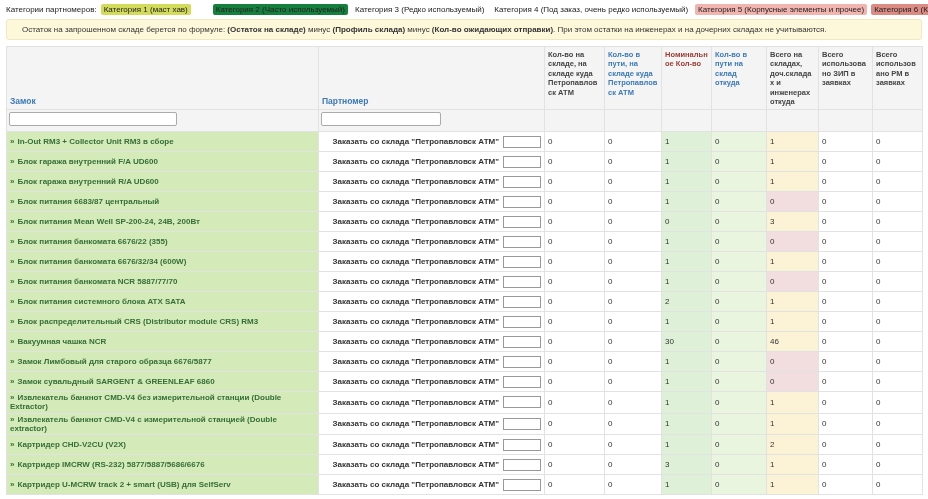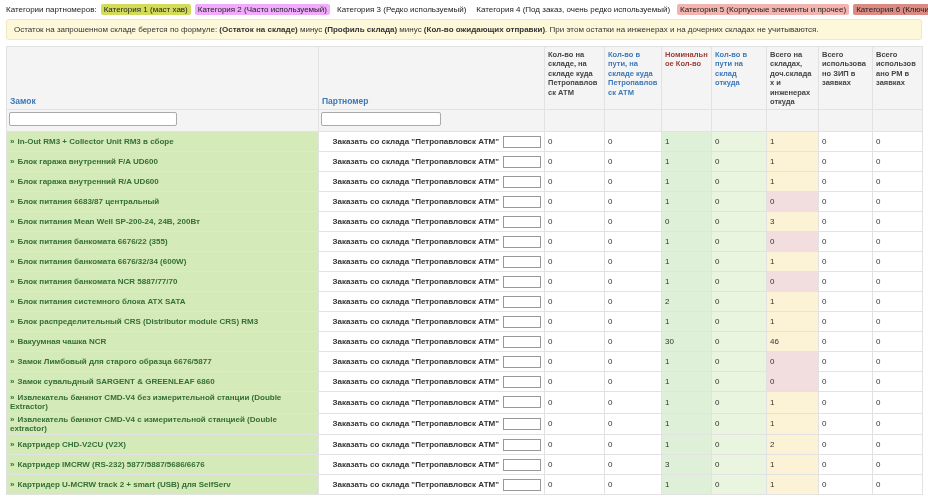--- a/index.html
+++ b/index.html
@@ -9,21 +9,21 @@
     font-family: "Liberation Sans", sans-serif;
     color: #333;
   }
   .topbar {
     display: flex; align-items: center; gap: 4px;
     padding: 4px 6px 3px; font-size: 8px; color: #222; white-space: nowrap; border-radius: 8px;
   }
   .chips { display: inline-flex; gap: 4px; align-items: center; }
   .chip { padding: 1px 3px; border-radius: 2px; color: #222; }
   .alert {
-    margin: 1px 6px 6px; padding: 5px 7px;
+    margin: 1px 6px 6px; padding: 5px 15px;
     background: var(--alert-bg, #fdf8da);
     border: 1px solid var(--alert-border, #f2e8c0);
     border-radius: 3px; font-size: 8px; color: #333;
   }
   .alert b { font-weight: bold; }
   .table-wrap { margin: 0 6px; }
   table { border-collapse: collapse; table-layout: fixed; width: 916px; font-size: 8px; }
   th, td { border: 1px solid #e2e2e2; }
   thead th {
     background: var(--header-bg, #f4f4f4);
@@ -61,21 +61,21 @@
   .total-pos { background: var(--total-pos-bg, #fcf3d7); }
   .total-zero { background: var(--total-zero-bg, #f2dede); }
 </style>
 </head>
 <body>
 
 <div class="topbar">
   <span>Категории партномеров:</span>
   <span class="chips">
       <span class="chip" style="background: rgb(210, 220, 90);">Категория 1 (маст хав)</span>
-      <span class="chip" style="background: #f0abfc;">Категория 2 (Часто используемый)</span>
+      <span class="chip" style="background: #15803d; margin-left: 18px;">Категория 2 (Часто используемый)</span>
       <span class="chip">Категория 3 (Редко используемый)</span>
       <span class="chip">Категория 4 (Под заказ, очень редко используемый)</span>
       <span class="chip" style="background: rgb(242, 180, 174);">Категория 5 (Корпусные элементы и прочее)</span>
       <span class="chip" style="background: rgb(219, 139, 132);">Категория 6 (Ключи, кассеты, инструмент)</span>
     </span>
 </div>
 
 <div class="alert">
   <span>Остаток на запрошенном складе берется по формуле: </span><b>(Остаток на складе)</b><span> минус </span><b>(Профиль склада)</b><span> минус </span><b>(Кол-во ожидающих отправки)</b><span>. При этом остатки на инженерах и на дочерних складах не учитываются.</span>
 </div>

